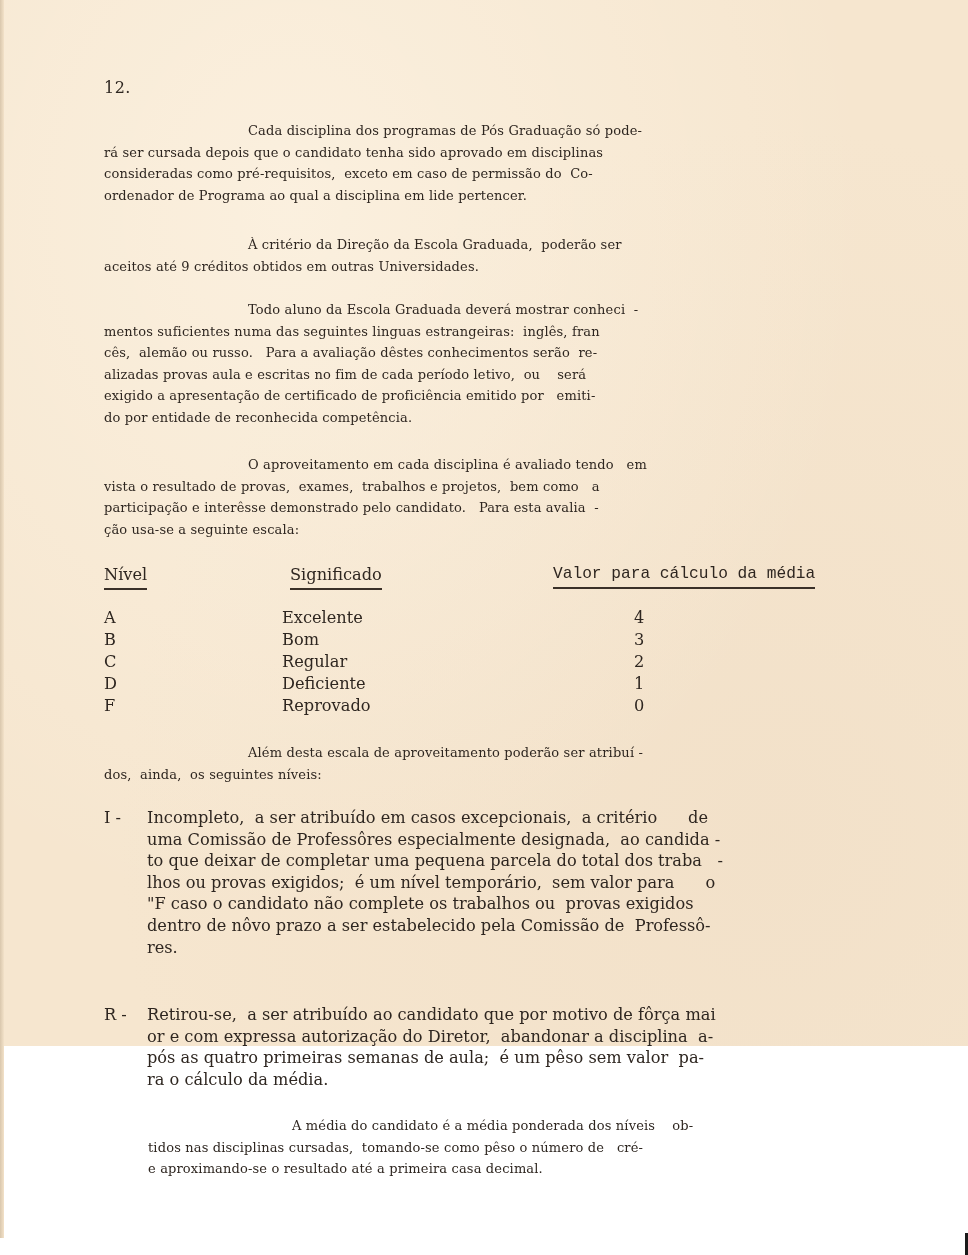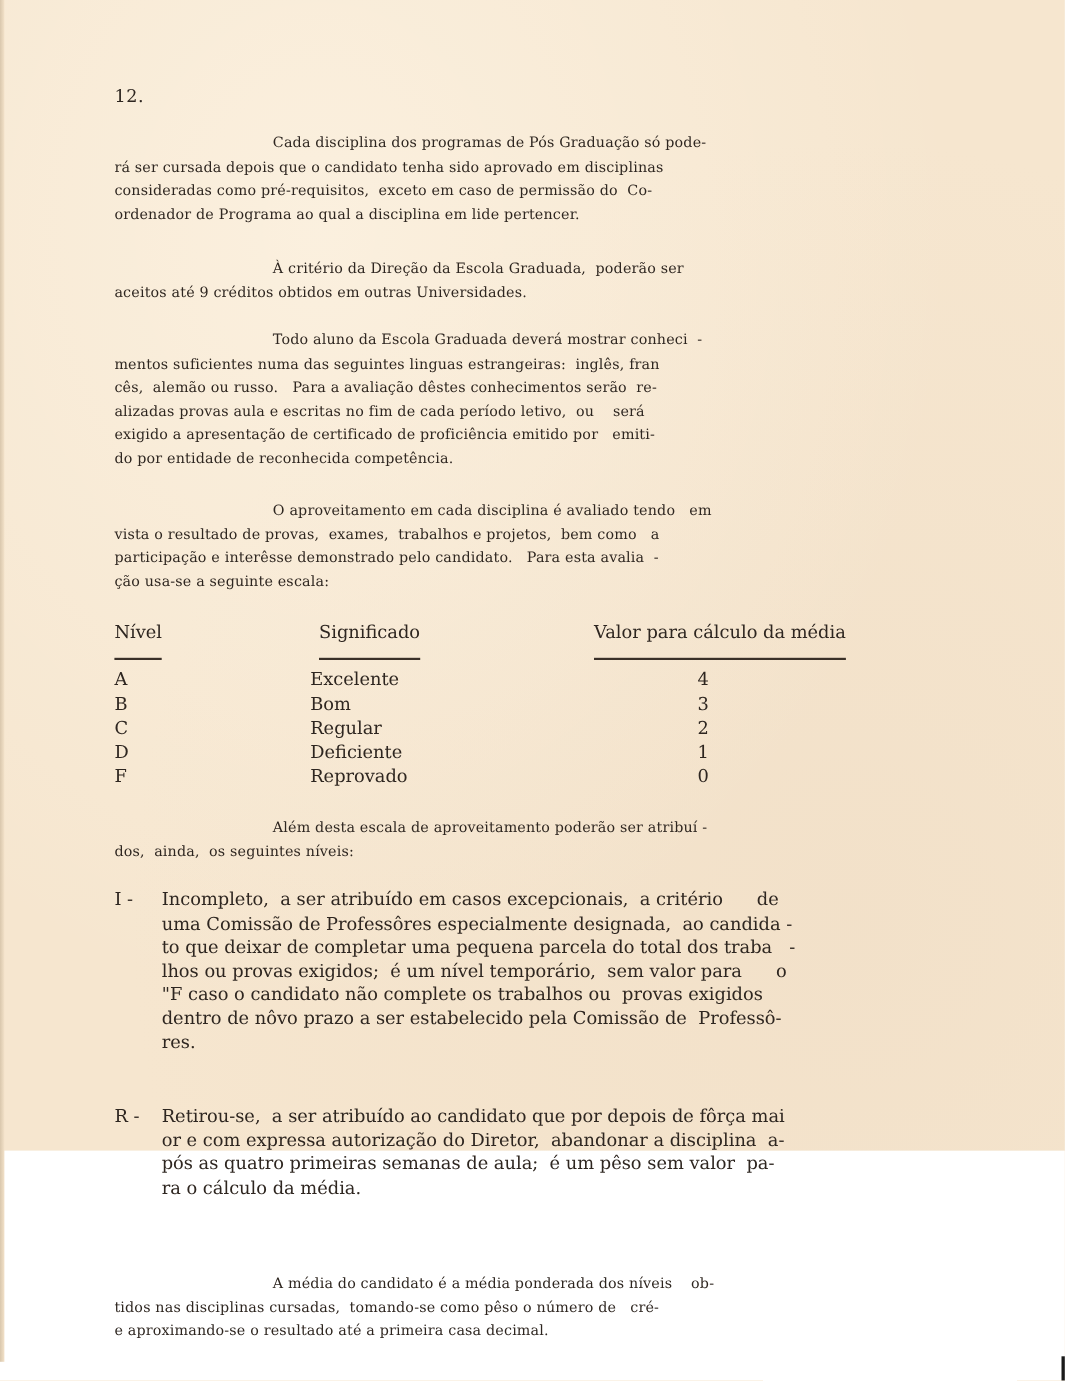--- a/index.html
+++ b/index.html
@@ -29,21 +29,21 @@
     }
     .para {
       position: absolute; left: 104px; width: 708px;
       font-size: 13px; line-height: 21.6px;
       text-align: justify; text-align-last: left;
       letter-spacing: 0.15px;
     }
     .para .line { display: block; white-space: pre; text-align: left; }
     .indent-line { padding-left: 144px; }
     .table-head { position: absolute; top: 564px; font-size: 16.2px; line-height: 21px; }
-    .table-head span { border-bottom: 2px solid #3a3028; padding-bottom: 14px; }
+    .table-head span { border-bottom: 2px solid #3a3028; padding-bottom: 4px; }
     .table-row { position: absolute; left: 104px; width: 708px; font-size: 16.2px; height: 22px; line-height: 22px; }
     .table-row .c1 { position: absolute; left: 0; }
     .table-row .c2 { position: absolute; left: 178px; }
     .table-row .c3 { position: absolute; left: 530px; }
     .list-item { position: absolute; left: 104px; width: 708px; font-size: 16.2px; line-height: 21.6px; }
     .list-item .marker { position: absolute; left: 0; top: 0; white-space: pre; }
     .list-item .body { position: absolute; left: 43px; width: 665px; }
     .list-item .line { display: block; white-space: pre; }
   </style>
 </head>
@@ -81,21 +81,21 @@
     <span class="line">participação e interêsse demonstrado pelo candidato.   Para esta avalia  -</span>
     <span class="line">ção usa-se a seguinte escala:</span>
   </div>
 
   <div class="table-head" style="left:104px;">
     <span>Nível</span>
   </div>
   <div class="table-head" style="left:290px;">
     <span>Significado</span>
   </div>
-  <div class="table-head" style="left:540px;">
+  <div class="table-head" style="left:553px;font-family:Liberation Mono, monospace;">
     <span>Valor para cálculo da média</span>
   </div>
 
   <div class="table-row" style="top:607px;">
     <span class="c1">A</span>
     <span class="c2">Excelente</span>
     <span class="c3">4</span>
   </div>
   <div class="table-row" style="top:629px;">
     <span class="c1">B</span>
@@ -132,27 +132,27 @@
       <span class="line">lhos ou provas exigidos;  é um nível temporário,  sem valor para      o</span>
       <span class="line">"F caso o candidato não complete os trabalhos ou  provas exigidos</span>
       <span class="line">dentro de nôvo prazo a ser estabelecido pela Comissão de  Professô-</span>
       <span class="line">res.</span>
     </div>
   </div>
 
   <div class="list-item" style="top:1004px;">
     <span class="marker">R -</span>
     <div class="body">
-      <span class="line">Retirou-se,  a ser atribuído ao candidato que por depois de fôrça mai</span>
+      <span class="line">Retirou-se,  a ser atribuído ao candidato que por motivo de fôrça mai</span>
       <span class="line">or e com expressa autorização do Diretor,  abandonar a disciplina  a-</span>
       <span class="line">pós as quatro primeiras semanas de aula;  é um pêso sem valor  pa-</span>
       <span class="line">ra o cálculo da média.</span>
     </div>
   </div>
 
-  <div class="para" style="top:1157px;">
+  <div class="para" style="top:1115px;margin-left:44px;">
     <span class="line indent-line">A média do candidato é a média ponderada dos níveis    ob-</span>
     <span class="line">tidos nas disciplinas cursadas,  tomando-se como pêso o número de   cré-</span>
     <span class="line">e aproximando-se o resultado até a primeira casa decimal.</span>
   </div>
 </div>
 
 <div class="bottom-edge"></div>
 
 </body></html>

